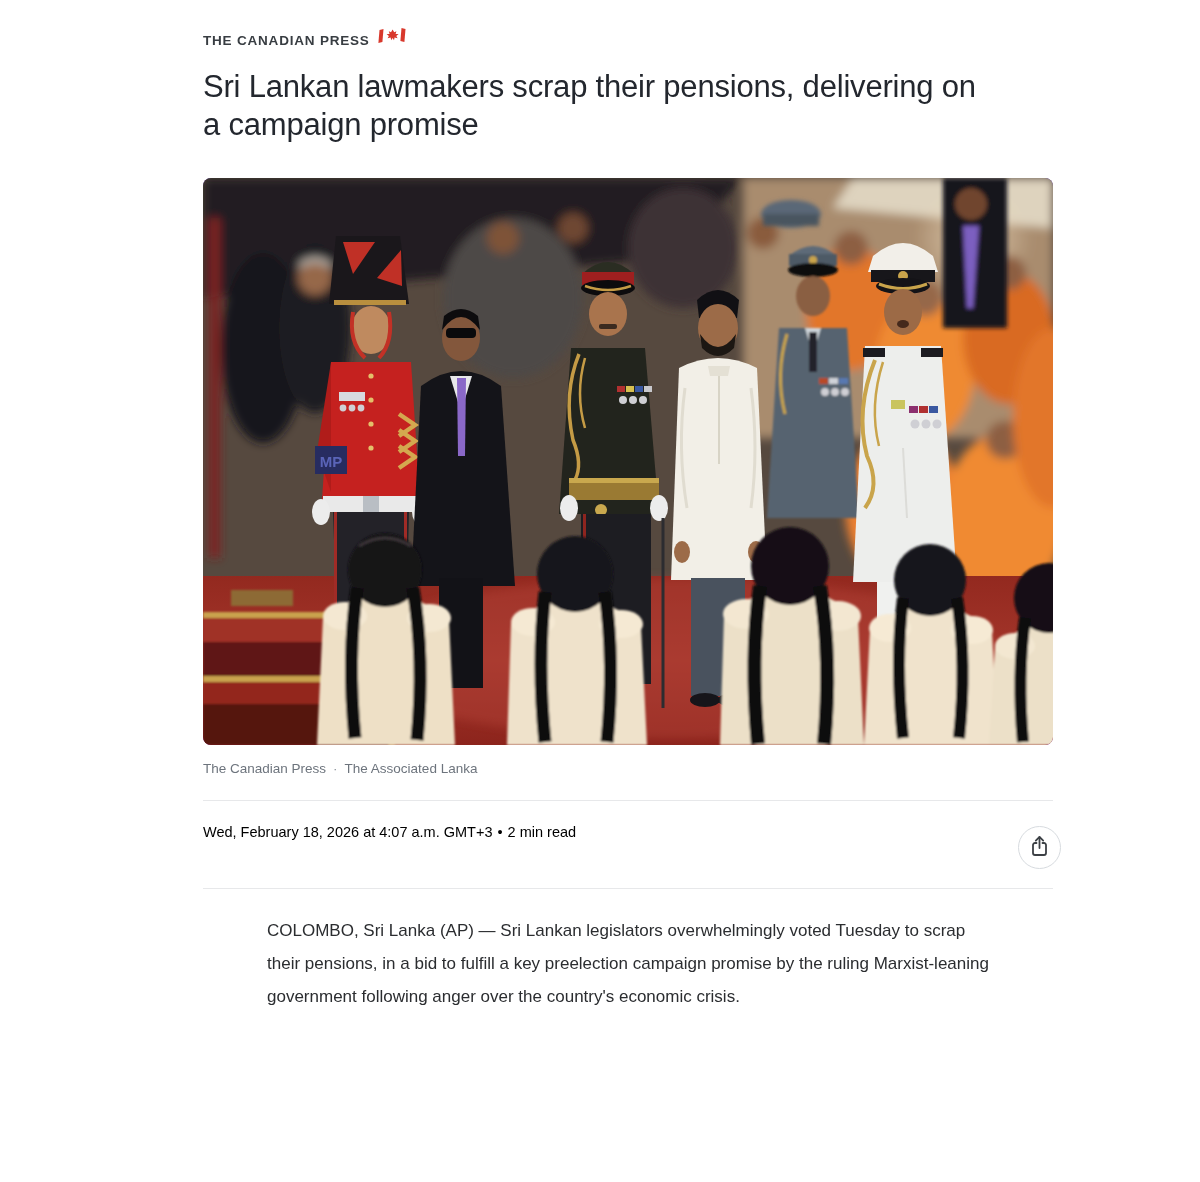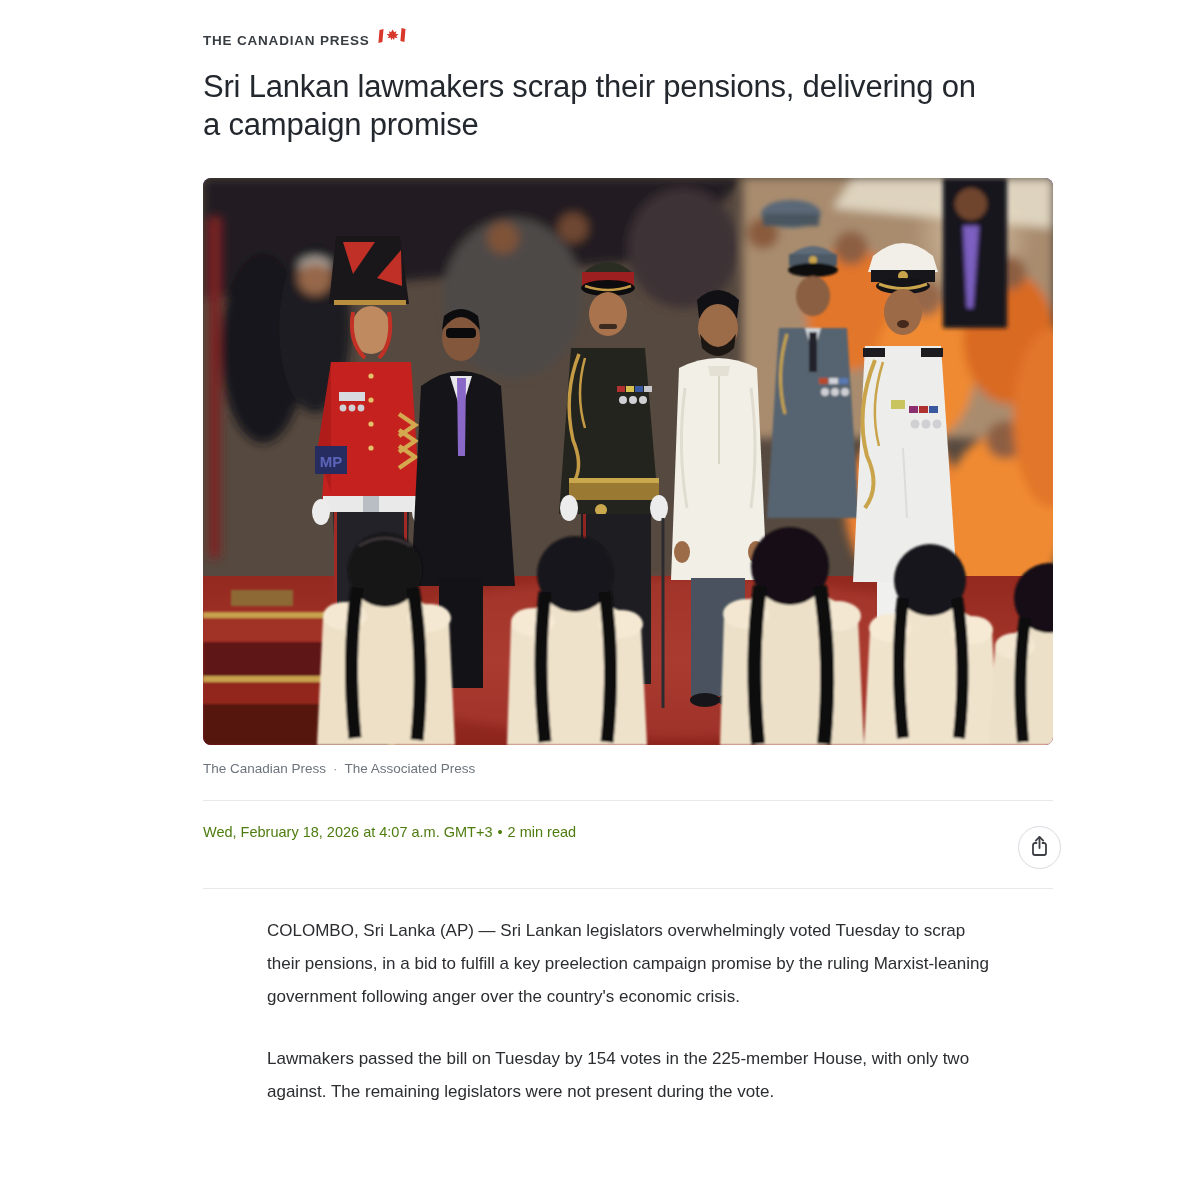--- a/index.html
+++ b/index.html
@@ -21,21 +21,21 @@
 
   .caption { position:absolute; top:761px; left:0; font-size:13.5px; color:#6d747d; }
   .caption .sep { margin:0 7px; color:#8b929a; }
 
   .rule { position:absolute; left:0; width:850px; height:1px; background:#e7e8ea; }
   .rule-1 { top:800px; }
   .rule-2 { top:888px; }
 
   .byline { position:absolute; top:824px; left:0; }
   .author { font-size:16px; font-weight:700; color:#1e2125; margin-bottom:8px; }
-  .meta { font-size:14.5px; color:#4d7c0f; }
+  .meta { font-size:14.5px; color:#000000; }
   .meta .dot { margin:0 5px; }
 
   .share-btn { position:absolute; top:826px; left:815px; width:43px; height:43px;
     border:1px solid #d7dbdf; border-radius:50%; background:#fff;
     display:flex; align-items:center; justify-content:center; cursor:pointer; }
 
   .body-text { position:absolute; top:900px; left:64px; width:722px;
     font-size:17px; line-height:33px; color:#2b2d30;margin-top:14px; }
   .body-text p + p { margin-top:29px; }
 </style>
@@ -308,21 +308,21 @@
             <path d="M-56,470 q28,-26 56,-24 l10,4 v117 h-72 z" fill="#ece0c8"></path>
             <ellipse cx="-36" cy="468" rx="20" ry="13" fill="#f3e7d1"></ellipse>
             <circle cx="-2" cy="420" r="35" fill="#131116"></circle>
             <path d="M-26,440 q-8,58 -2,124" stroke="#0d0c0f" stroke-width="12" fill="none"></path>
           </g>
         </g>
       </svg>
     </div>
 
     <div class="caption">
-      <span>The Canadian Press</span><span class="sep">·</span><span>The Associated Press</span>
+      <span>The Canadian Press</span><span class="sep">·</span><span>The Associated Lanka</span>
     </div>
 
     <div class="rule rule-1"></div>
 
     <div class="byline">
       <div class="meta">
         <span>Wed, February 18, 2026 at 4:07 a.m. GMT+3</span><span class="dot">•</span><span>2 min read</span>
       </div>
     </div>
 
@@ -333,17 +333,16 @@
           <line x1="9.5" y1="2.2" x2="9.5" y2="13"></line>
           <path d="M5.8,5.6 L9.5,1.9 L13.2,5.6"></path>
         </svg>
       </span>
     </div>
 
     <div class="rule rule-2"></div>
 
     <div class="body-text">
       <p>COLOMBO, Sri Lanka (AP) — Sri Lankan legislators overwhelmingly voted Tuesday to scrap their pensions, in a bid to fulfill a key preelection campaign promise by the ruling Marxist-leaning government following anger over the country's economic crisis.</p>
-      <p>Lawmakers passed the bill on Tuesday by 154 votes in the 225-member House, with only two against. The remaining legislators were not present during the vote.</p>
     </div>
 
   </div>
 </div>
 
 </body></html>

